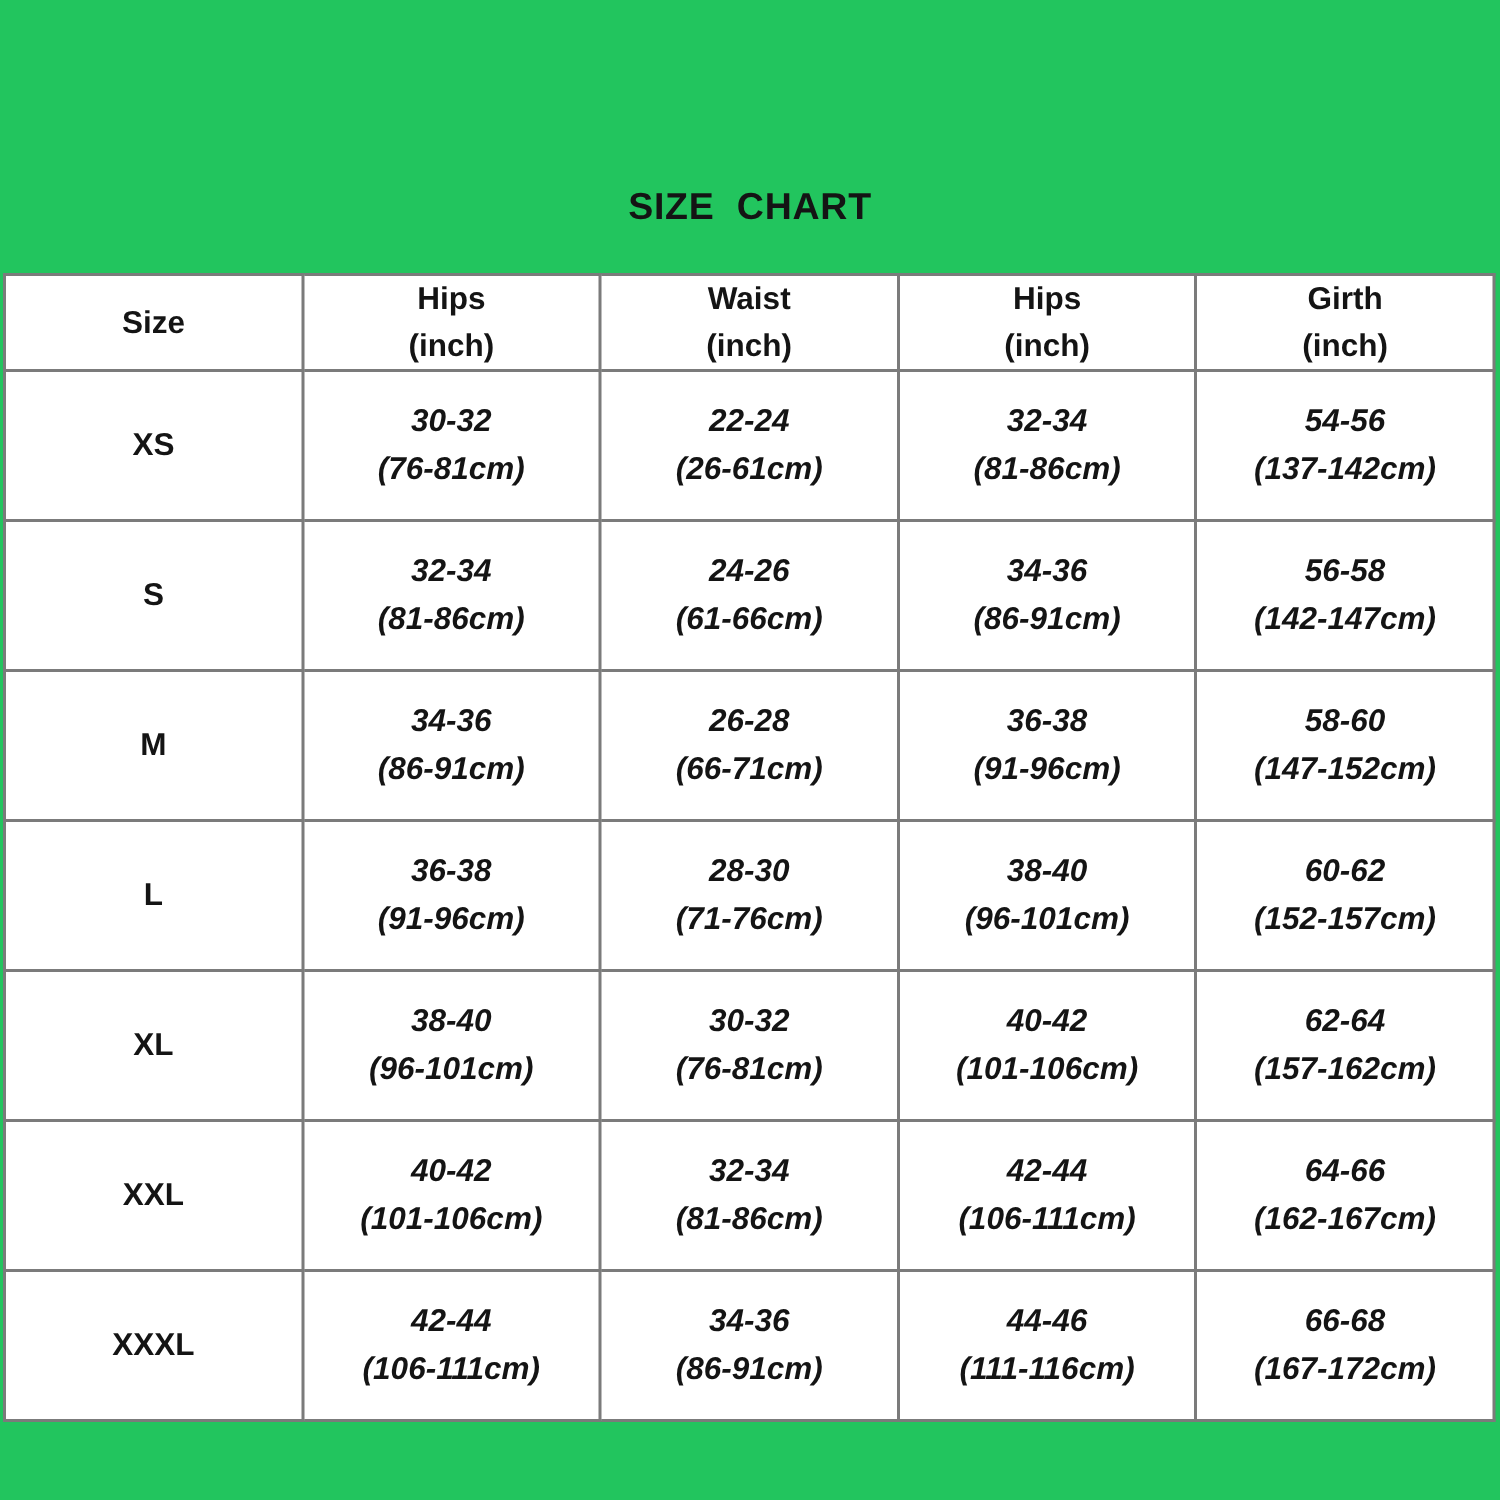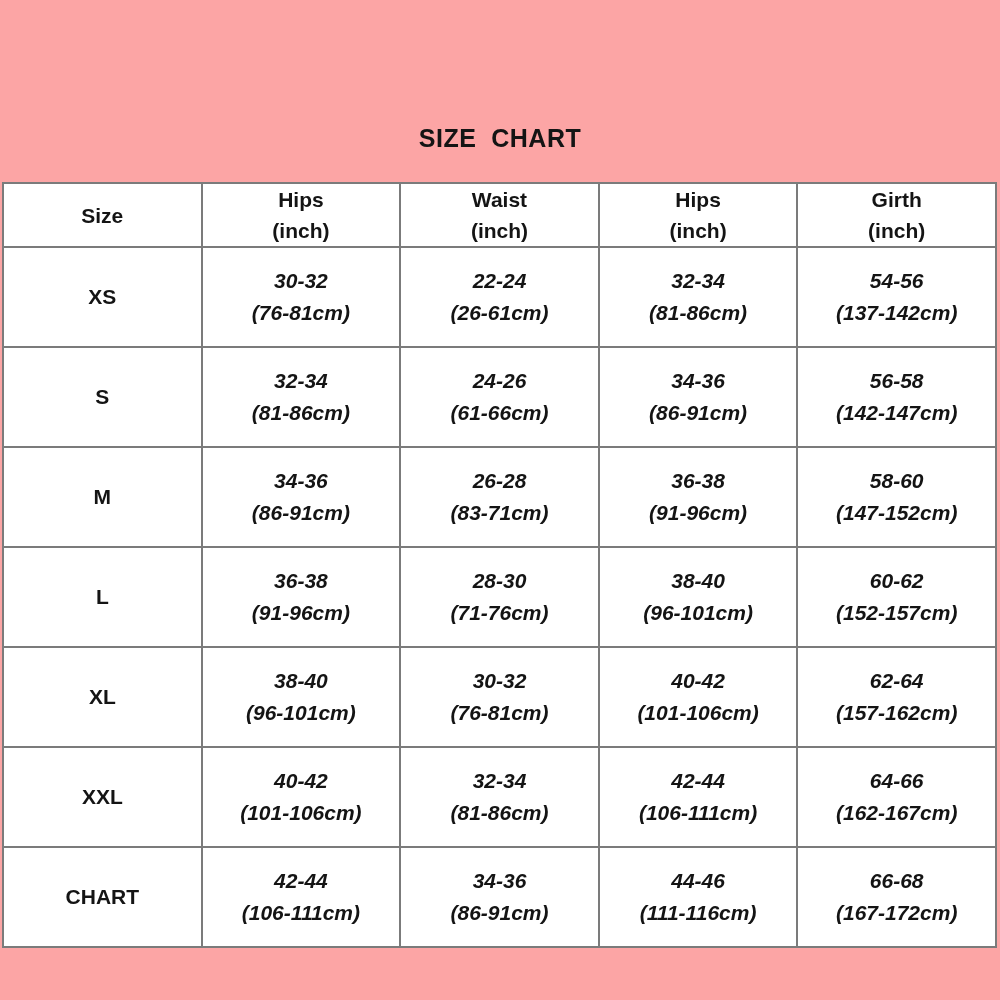--- a/index.html
+++ b/index.html
@@ -5,21 +5,21 @@
   html, body {
     margin: 0;
     padding: 0;
     background: #ffffff;
     font-family: "Liberation Sans", "DejaVu Sans", sans-serif;
   }
   .page {
     position: relative;
     width: 1000px;
     height: 1000px;
-    background: #fca5a5;
+    background: #22c55e;
     overflow: hidden;
   }
   .chart-title {
     position: absolute;
     top: 124px;
     left: 0;
     width: 100%;
     text-align: center;
     font-size: 25px;
     font-weight: bold;
@@ -141,21 +141,21 @@
           </td>
         </tr>
         <tr>
           <td class="size-cell">M</td>
           <td>
             <div class="inch">34-36</div>
             <div class="cm">(86-91cm)</div>
           </td>
           <td>
             <div class="inch">26-28</div>
-            <div class="cm">(83-71cm)</div>
+            <div class="cm">(66-71cm)</div>
           </td>
           <td>
             <div class="inch">36-38</div>
             <div class="cm">(91-96cm)</div>
           </td>
           <td>
             <div class="inch">58-60</div>
             <div class="cm">(147-152cm)</div>
           </td>
         </tr>
@@ -210,21 +210,21 @@
           <td>
             <div class="inch">42-44</div>
             <div class="cm">(106-111cm)</div>
           </td>
           <td>
             <div class="inch">64-66</div>
             <div class="cm">(162-167cm)</div>
           </td>
         </tr>
         <tr>
-          <td class="size-cell">CHART</td>
+          <td class="size-cell">XXXL</td>
           <td>
             <div class="inch">42-44</div>
             <div class="cm">(106-111cm)</div>
           </td>
           <td>
             <div class="inch">34-36</div>
             <div class="cm">(86-91cm)</div>
           </td>
           <td>
             <div class="inch">44-46</div>

